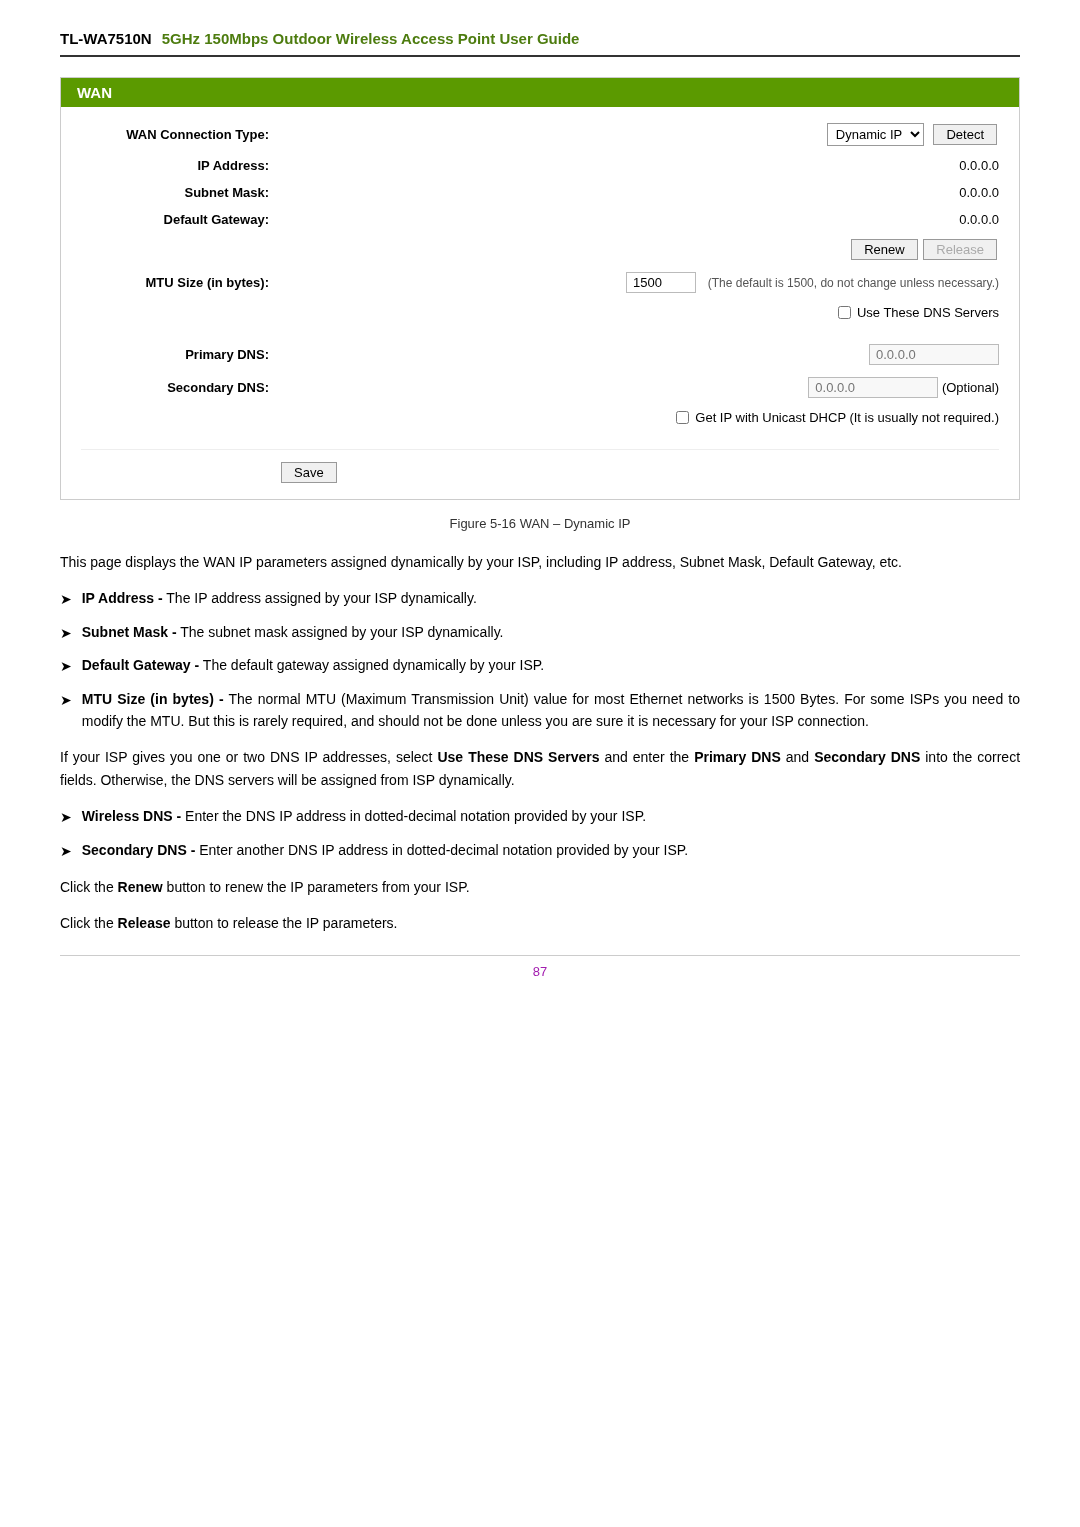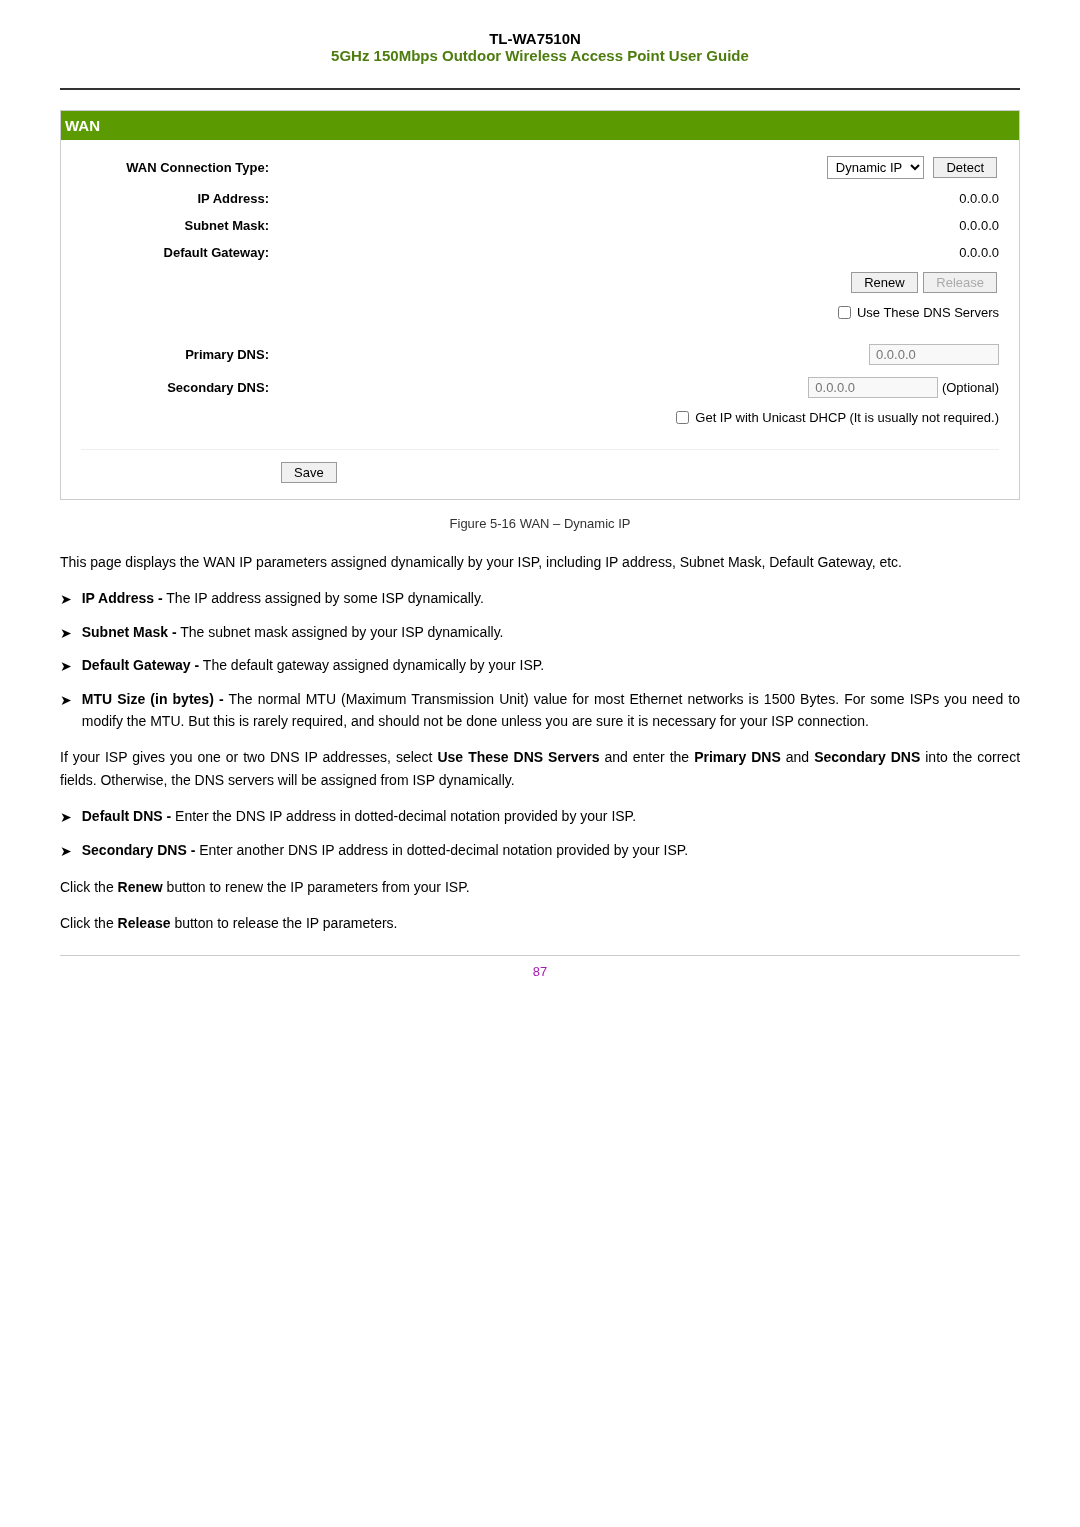--- a/index.html
+++ b/index.html
@@ -15,23 +15,22 @@
       width: 1080px;
       min-height: 1527px;
       padding: 30px 60px;
     }
 
     
     .page-header {
       display: flex;
       align-items: center;
       border-bottom: 2px solid #333;
-      padding-bottom: 24px;
+      padding-bottom: 8px;
       margin-bottom: 20px;
-      flex-direction: column;
     }
     .header-model {
       font-weight: bold;
       font-size: 15px;
       color: #000;
       margin-right: 10px;
     }
     .header-title {
       font-weight: bold;
       font-size: 15px;
@@ -41,21 +40,21 @@
     
     .wan-panel {
       border: 1px solid #ccc;
       margin-bottom: 16px;
     }
     .wan-header {
       background-color: #5b9a00;
       color: #fff;
       font-weight: bold;
       font-size: 15px;
-      padding: 6px 4px;
+      padding: 6px 16px;
     }
     .wan-body {
       padding: 16px 20px;
     }
     .wan-row {
       display: flex;
       align-items: center;
       margin-bottom: 12px;
       justify-content: space-between;
     }
@@ -224,20 +223,27 @@
     </div>
 
     <div class="wan-row">
       <div class="wan-label"></div>
       <div class="wan-value">
         <button class="wan-btn">Renew</button>
         <button class="wan-btn" disabled="">Release</button>
       </div>
     </div>
 
+    <div class="wan-row" style="margin-top:8px;">
+      <div class="wan-label">MTU Size (in bytes):</div>
+      <div class="wan-value">
+        <input type="text" class="wan-input-mtu" value="1500" style="">
+        <span class="mtu-hint">(The default is 1500, do not change unless necessary.)</span>
+      </div>
+    </div>
 
     <div class="wan-row" style="margin-top:8px;">
       <div class="wan-label"></div>
       <div class="wan-value checkbox-row">
         <input type="checkbox" style="">
         <span class="checkbox-label">Use These DNS Servers</span>
       </div>
     </div>
 
     <div class="wan-row">
@@ -273,21 +279,21 @@
 
 <div class="figure-caption">Figure 5-16 WAN – Dynamic IP</div>
 
 <p class="body-text">This page displays the WAN IP parameters assigned dynamically by your ISP, including IP address, Subnet Mask, Default Gateway, etc.</p>
 
 <ul class="bullet-list">
   <li>
     <span class="bullet-arrow">➤</span>
     <span class="bullet-text">
       <span class="bullet-term">IP Address -</span>
-      <span> The IP address assigned by some ISP dynamically.</span>
+      <span> The IP address assigned by your ISP dynamically.</span>
     </span>
   </li>
   <li>
     <span class="bullet-arrow">➤</span>
     <span class="bullet-text">
       <span class="bullet-term">Subnet Mask -</span>
       <span> The subnet mask assigned by your ISP dynamically.</span>
     </span>
   </li>
   <li>
@@ -313,21 +319,21 @@
   <strong>Primary DNS</strong>
   <span> and </span>
   <strong>Secondary DNS</strong>
   <span> into the correct fields. Otherwise, the DNS servers will be assigned from ISP dynamically.</span>
 </p>
 
 <ul class="bullet-list">
   <li>
     <span class="bullet-arrow">➤</span>
     <span class="bullet-text">
-      <span class="bullet-term">Default DNS -</span>
+      <span class="bullet-term">Wireless DNS -</span>
       <span> Enter the DNS IP address in dotted-decimal notation provided by your ISP.</span>
     </span>
   </li>
   <li>
     <span class="bullet-arrow">➤</span>
     <span class="bullet-text">
       <span class="bullet-term">Secondary DNS -</span>
       <span> Enter another DNS IP address in dotted-decimal notation provided by your ISP.</span>
     </span>
   </li>

